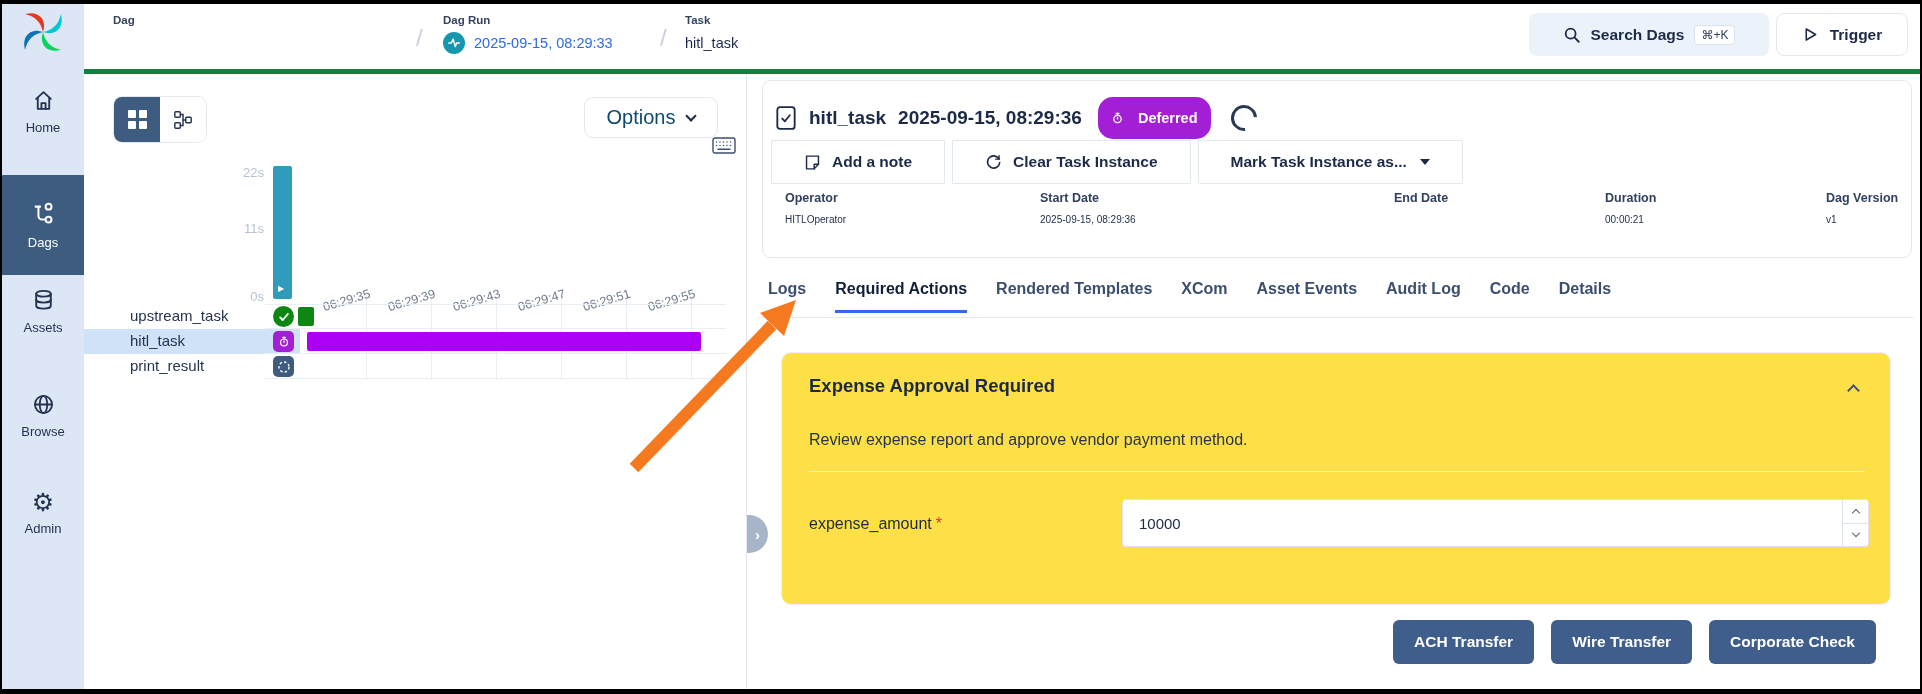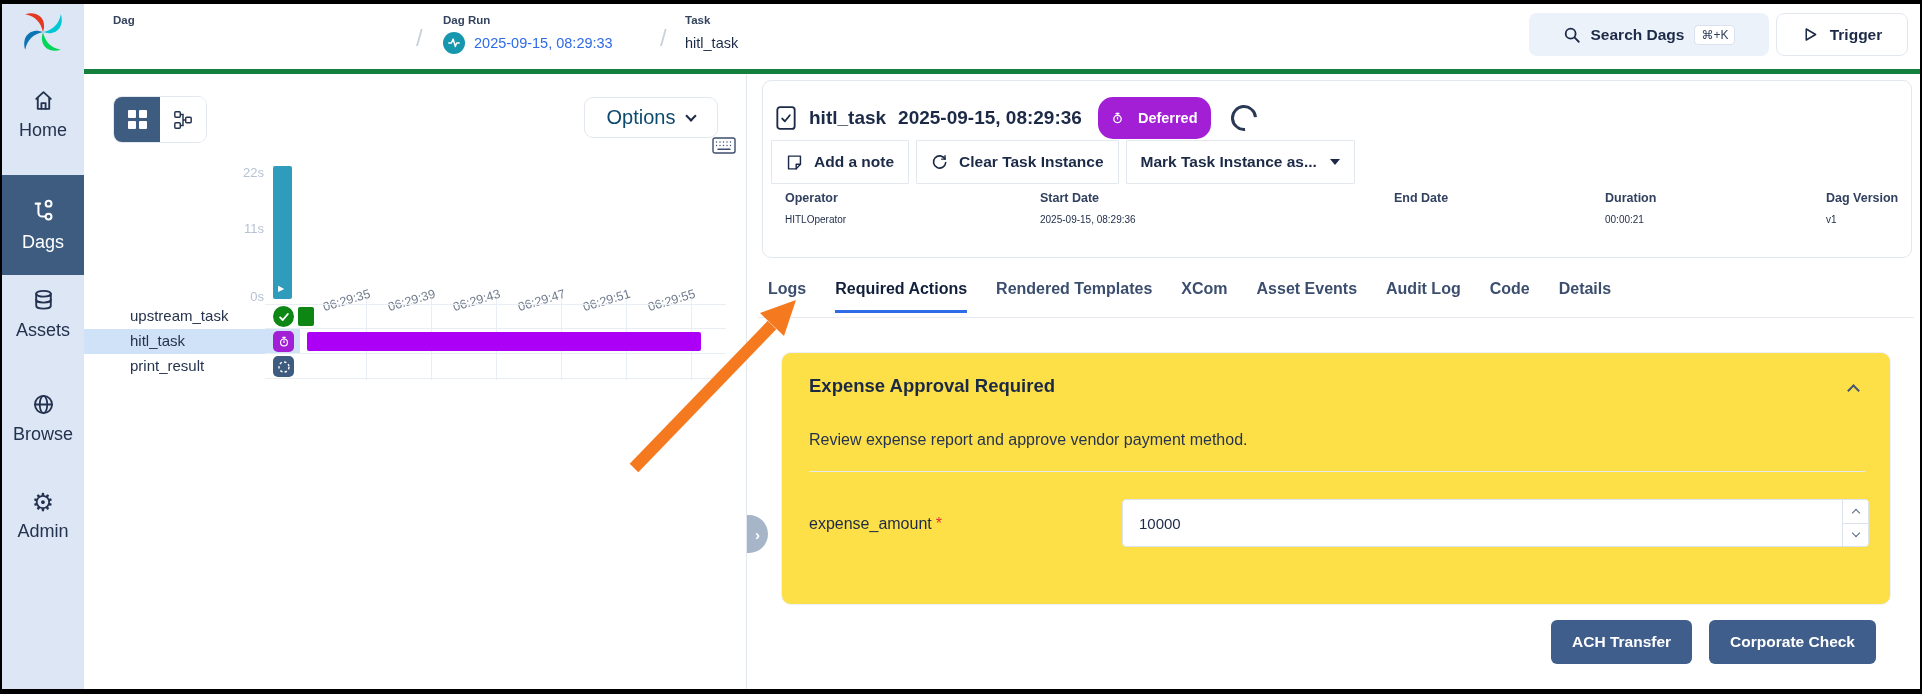--- a/index.html
+++ b/index.html
@@ -4,21 +4,21 @@
 <style>
   * { margin:0; padding:0; box-sizing:border-box; }
   body { background:#555; font-family:"Liberation Sans","DejaVu Sans",sans-serif; }
   .frame { position:relative; width:1922px; height:694px; background:#fff;
            border-style:solid; border-color:#000; border-width:4px 2px 5px 2px; overflow:hidden; }
 
   
   .sidebar { position:absolute; left:0; top:0; width:82px; height:100%; background:#dde6f5; z-index:5; }
   .logo { position:absolute; left:20px; top:7px; width:42px; height:42px; }
   .nav-item { position:absolute; left:0; width:82px; display:flex; flex-direction:column; align-items:center; gap:7px; color:#23324e; cursor:pointer; }
-  .nav-item .nav-label { font-size:18px; }
+  .nav-item .nav-label { font-size:13px; }
   .nav-item svg { stroke:#23324e; }
   .nav-item.active { background:#3d5c7f; color:#fff; justify-content:center; }
   .nav-item.active svg { stroke:#fff; }
   .gear-glyph { font-size:25px; line-height:24px; }
 
   
   .topbar { position:absolute; left:82px; right:0; top:0; height:70px; background:#fff; border-bottom:5px solid #15803d;padding-left:16px; }
   .bc-group { position:absolute; top:10px; }
   .bc-label { font-size:11.5px; font-weight:700; color:#34445f; margin-bottom:6px; }
   .bc-row { display:flex; align-items:center; gap:9px; height:22px; }
@@ -80,21 +80,21 @@
 
   
   .info-box { position:absolute; left:760px; top:76px; width:1150px; height:178px; border:1px solid #e3e8ef; border-radius:9px; background:#fff; }
   .ti-title-row { position:absolute; left:12px; top:16px; display:flex; align-items:center; gap:12px; }
   .ti-title, .ti-ts { font-size:19px; font-weight:700; color:#1c2a47; }
   .status-badge { display:flex; align-items:center; gap:14px; height:42px; padding:0 13px; border-radius:15px; background:#a21fd6; color:#fff; margin-left:4px; }
   .status-badge .sb-label { font-size:14.5px; font-weight:600; }
   .spinner { width:26px; height:26px; border-radius:50%; border:3px solid #2a3a55; border-right-color:transparent; transform:rotate(40deg); margin-left:8px; }
   .ti-actions { position:absolute; left:8px; top:59px; display:flex; gap:7px; }
   .ti-btn { height:44px; background:#fff; border:1px solid #e3e8ef; border-radius:1px; display:flex; align-items:center; gap:11px;
-            padding:0 14px; font-size:15.5px; font-weight:600; color:#1c2a47; cursor:pointer; }
+            padding:0 32px; font-size:15.5px; font-weight:600; color:#1c2a47; cursor:pointer; }
   .caret-down { width:0; height:0; border-left:5px solid transparent; border-right:5px solid transparent; border-top:6px solid #1c2a47; margin-left:2px; }
   .meta-col { position:absolute; top:110px; }
   .meta-label { font-size:12.5px; font-weight:700; color:#31415f; margin-bottom:9px; }
   .meta-value { font-size:10px; color:#1c2a47; min-height:19px; }
 
   .tabs-row { position:absolute; left:756px; top:276px; width:1156px; height:38px; display:flex; align-items:flex-start; gap:29px;
               padding-left:10px; border-bottom:1px solid #e7ebf1; }
   .tab { font-size:16px; font-weight:600; color:#3c4e6e; padding-bottom:12px; cursor:pointer; white-space:nowrap; }
   .tab.active { font-weight:700; color:#111f3a; border-bottom:3px solid #2e6be6; margin-bottom:-2px; }
 
@@ -410,20 +410,21 @@
           </div>
         <div class="step">
             <span class="s-chev down"></span>
           </div>
       </div>
     </div>
   </section>
 
   <div class="response-btns">
     <button class="resp-btn">ACH Transfer</button>
+    <button class="resp-btn">Wire Transfer</button>
     <button class="resp-btn">Corporate Check</button>
   </div>
 
   <svg class="arrow-overlay" viewBox="0 0 220 200">
     <line x1="34" y1="178" x2="172" y2="35" stroke="#f5791f" stroke-width="12"></line>
     <polygon points="196,10 184,46 160,23" fill="#f5791f"></polygon>
   </svg>
 
 </div>
 

